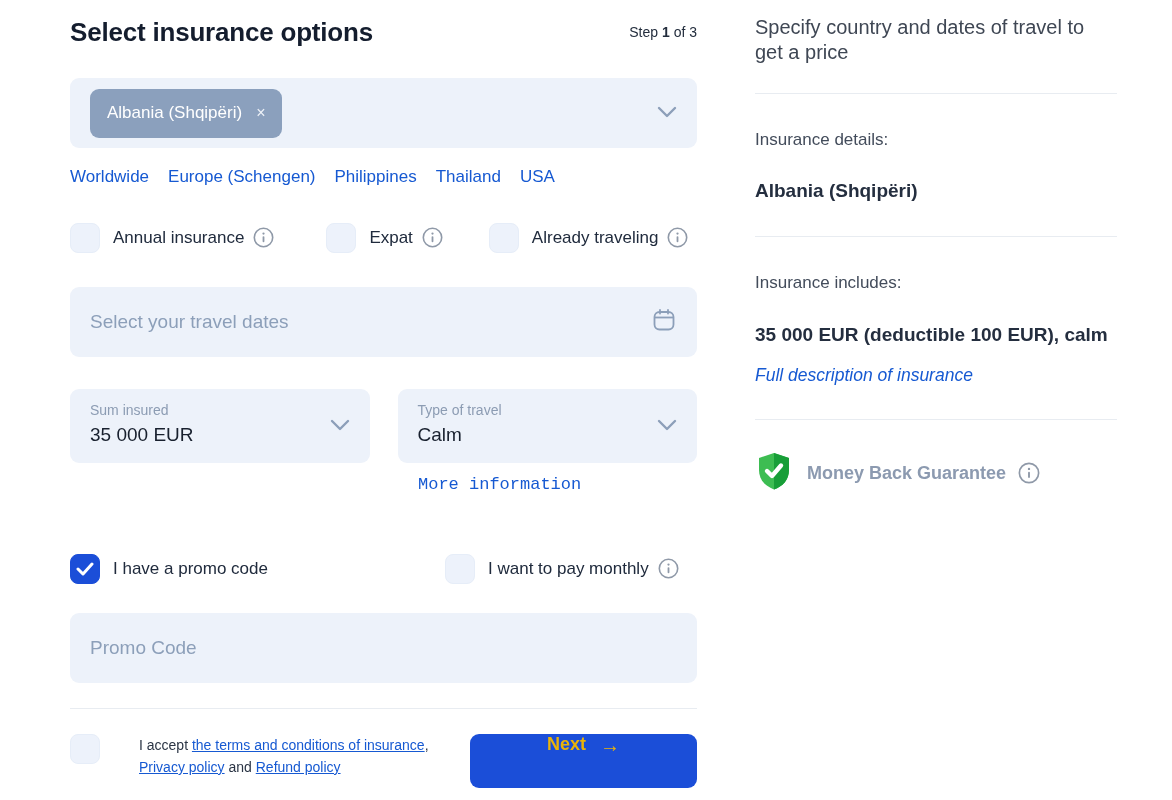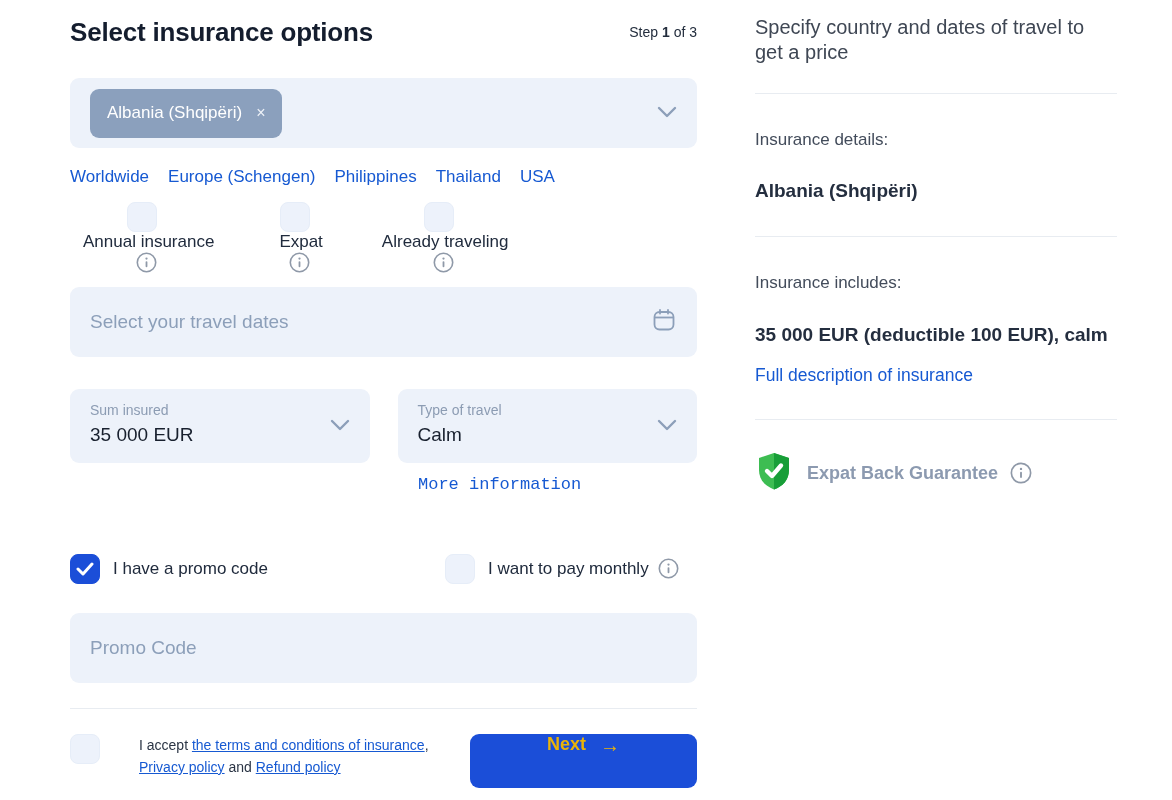--- a/index.html
+++ b/index.html
@@ -28,21 +28,21 @@
   .links a { font-size:17px; color:#1659d2; text-decoration:none; cursor:pointer; }
 
   
   .toggles-row { margin-top:34px; height:31px; display:flex; align-items:center; }
   .cb { width:30px; height:30px; border-radius:8px; background:#edf2fb; border:1px solid #e6edf8;
         flex:0 0 auto; cursor:pointer; display:flex; align-items:center; justify-content:center; }
   .cb.checked { background:#1b4ed8; border-color:#1b4ed8; }
   .cb-label { font-size:17px; color:#202b3d; margin-left:13px; }
   .info { margin-left:9px; flex:0 0 auto; cursor:pointer; display:inline-flex; }
   .tg2 { margin-left:52px; } .tg3 { margin-left:46px; }
-  .toggle-item { display:flex; align-items:center;flex-direction:column; }
+  .toggle-item { display:flex; align-items:center; }
 
   
   .date-field { margin-top:34px; height:70px; background:#edf2fa; border-radius:9px;
                 display:flex; align-items:center; padding:0 20px; position:relative; }
   .date-field input { border:none; outline:none; background:transparent; flex:1;
                       font-size:19px; color:#202b3d; font-family:inherit; }
   .date-field input::placeholder { color:#8c9fb9; opacity:1; }
 
   
   .selects-row { margin-top:32px; display:flex; gap:28px; }
@@ -75,21 +75,21 @@
               color:#eab308; font-size:18px; font-weight:700; font-family:inherit; cursor:pointer;
               display:flex; align-items:flex-start; justify-content:center; gap:14px; }
   .next-btn .arrow { font-weight:400; font-size:20px; }
 
   
   .aside-heading { margin-top:15px; font-size:20px; line-height:25px; color:#3f4754; }
   .d1 { margin-top:28px; } .d2 { margin-top:34px; } .d3 { margin-top:32px; }
   .aside-label { margin-top:36px; font-size:17px; color:#434c5b; }
   .aside-value { margin-top:30px; font-size:19px; font-weight:700; color:#242e3f; }
   .aside-includes { margin-top:26px; font-size:19px; font-weight:700; color:#242e3f; line-height:32px; }
-  .full-desc { margin-top:14px; height:22px; }
+  .full-desc { margin-top:14px; height:22px;font-style:italic; }
   .full-desc a { font-size:17.5px; color:#1659d2; text-decoration:none; cursor:pointer; }
   .mbg-row { margin-top:31px; display:flex; align-items:center; }
   .mbg-label { margin-left:14px; font-size:18px; font-weight:700; color:#8c9ab0; }
   .mbg-row .info { margin-left:12px; }
 </style>
 </head>
 <body>
 
 <div class="page">
 
@@ -250,21 +250,21 @@
     <div class="divider-a d3"></div>
 
     <div class="mbg-row">
       <span>
         <svg width="38" height="40" viewBox="0 0 38 40">
           <path d="M19 2 L34 7 V19 C34 29 27.5 35.5 19 38.5 C10.5 35.5 4 29 4 19 V7 Z" fill="#3dbd52"></path>
           <path d="M19 2 L34 7 V19 C34 29 27.5 35.5 19 38.5 Z" fill="#189e38"></path>
           <polyline points="12,20 17,25 26,14.5" fill="none" stroke="#ffffff" stroke-width="4.4" stroke-linecap="round" stroke-linejoin="round"></polyline>
         </svg>
       </span>
-      <span class="mbg-label">Expat Back Guarantee</span>
+      <span class="mbg-label">Money Back Guarantee</span>
       <span class="info">
         <svg width="22" height="22" viewBox="0 0 21 21">
             <circle cx="10.5" cy="10.5" r="9.2" fill="none" stroke="#8f99a8" stroke-width="1.6"></circle>
             <circle cx="10.5" cy="6.6" r="1.15" fill="#8f99a8"></circle>
             <rect x="9.6" y="9.2" width="1.8" height="6" rx="0.9" fill="#8f99a8"></rect>
           </svg>
       </span>
     </div>
   </div>
 

